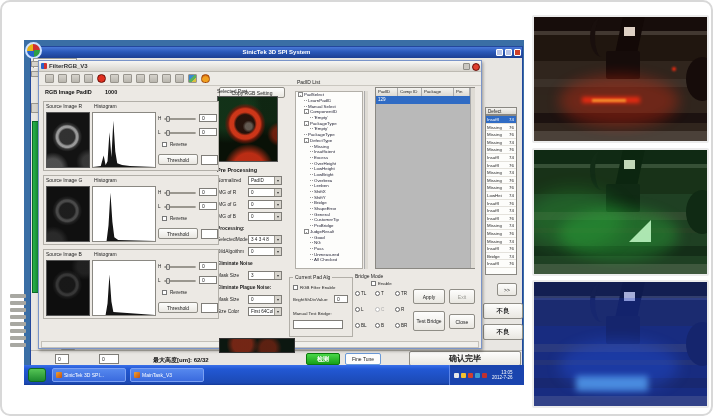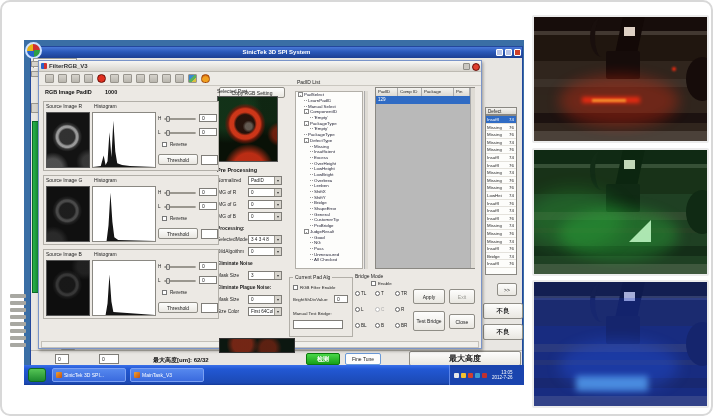--- a/index.html
+++ b/index.html
@@ -196,21 +196,21 @@
     <div class="abs btn" style="left:466px;top:236px;width:20px;height:13px;">&gt;&gt;</div>
     <div class="abs btn" style="left:452px;top:256px;width:40px;height:16px;font-size:6.5px;font-weight:bold;">不良</div>
     <div class="abs btn" style="left:452px;top:277px;width:40px;height:16px;font-size:6.5px;font-weight:bold;">不良</div>
 
     <div class="abs" id="bottom-strip" style="left:0;top:303px;width:491px;height:16px;background:#e8e6e2;border-top:1px solid #bdbab2;">
       <div class="abs box" style="left:24px;top:3px;width:14px;height:10px;">0</div>
       <div class="abs box" style="left:68px;top:3px;width:20px;height:10px;">0</div>
       <div class="abs lblb" style="left:122px;top:5px;font-size:6px;">最大高度[um]: 62/32</div>
       <div class="abs" style="left:275px;top:2px;width:34px;height:12px;background:linear-gradient(180deg,#49d849,#17a017);border:1px solid #0a7a0a;border-radius:2px;color:#fff;font-size:6px;font-weight:bold;text-align:center;line-height:11px;">检测</div>
       <div class="abs" style="left:314px;top:2px;width:36px;height:12px;background:#fdfdfc;border:1px solid #6a9ad8;border-radius:2px;font-size:5px;color:#222;text-align:center;line-height:11px;">Fine Tune</div>
-      <div class="abs btn" style="left:378px;top:0;width:112px;height:15px;font-size:8px;font-weight:bold;">最大高度</div>
+      <div class="abs btn" style="left:378px;top:0;width:112px;height:15px;font-size:8px;font-weight:bold;">确认完毕</div>
     </div>
   </div>
 
   <div class="abs" id="dialog">
     <div class="abs" id="dlg-titlebar">
       <div class="abs" id="dlg-icon"></div>
       <div class="abs" id="dlg-title">FilterRGB_V3</div>
       <div class="abs" style="left:424px;top:2px;width:7px;height:7px;background:#cac7c0;border:1px solid #8f8d86;border-radius:1px;"></div>
       <div class="abs" style="left:433px;top:2px;width:8px;height:8px;background:radial-gradient(circle,#e04030 55%,#981810);border:1px solid #700f08;border-radius:50%;"></div>
     </div>

